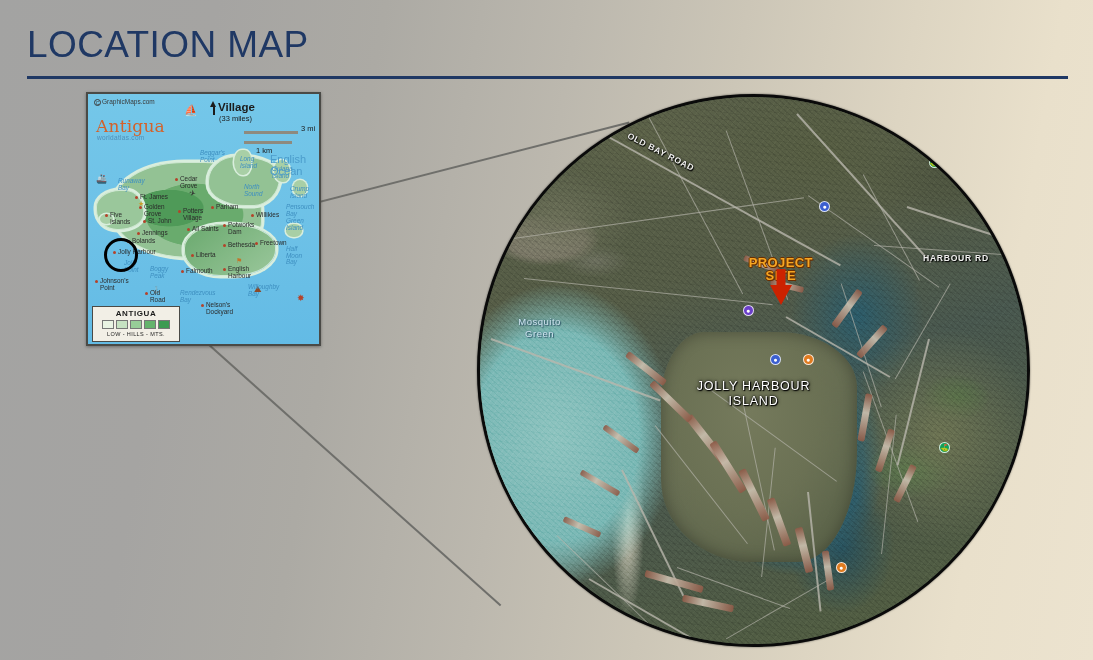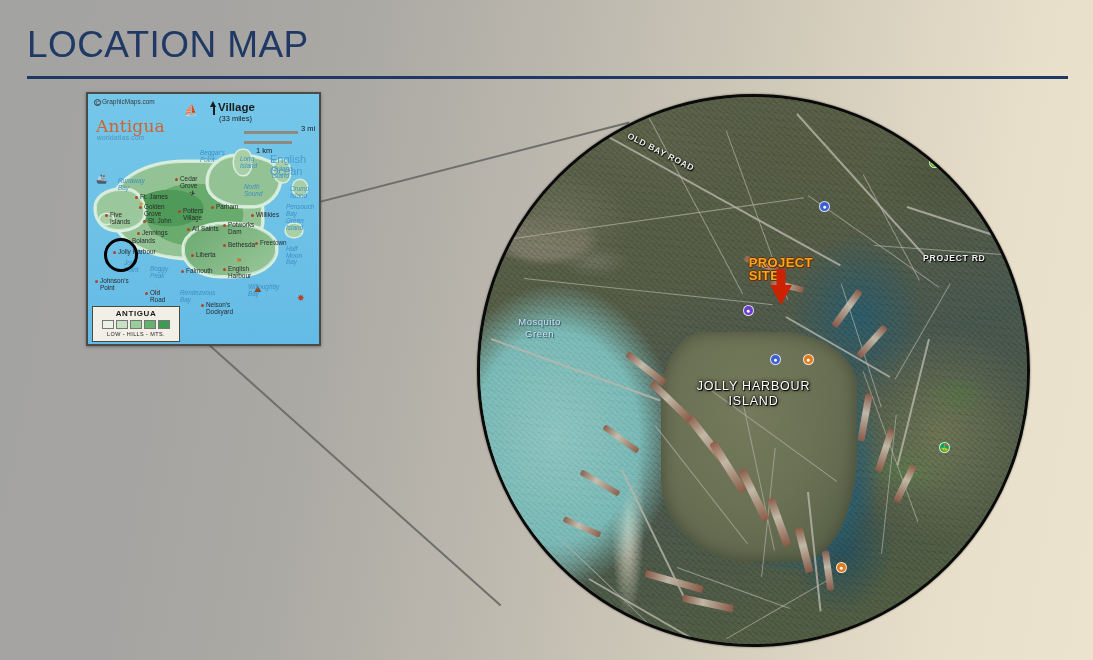--- a/index.html
+++ b/index.html
@@ -354,20 +354,21 @@
     transform-origin: 0 50%;
   }
   #label-road-top { left: 27%; top: 6%; transform: rotate(27deg); }
   #label-road-right { left: 81%; top: 28.5%; }
 
   
   #project-site {
     position: absolute;
     left: 55%; top: 29%;
     transform: translateX(-50%);
+    text-align: center;
     font-size: 13px;
     font-weight: 700;
     line-height: 1.0;
     color: #f5a623;
     text-shadow: 1px 1px 0 #6b2f00, -1px 0 0 #6b2f00, 0 -1px 0 #6b2f00, 0 1px 0 #6b2f00;
     letter-spacing: .4px;
   }
   #site-arrow {
     position: absolute;
     left: 55%; top: 31.5%;
@@ -651,21 +652,21 @@
         <div class="villa-row" style="left: 74%; top: 70%; width: 40px; height: 7px; transform: rotate(116deg);"></div>
         <div class="villa-row" style="left: 63%; top: 38%; width: 44px; height: 7px; transform: rotate(126deg);"></div>
         <div class="villa-row" style="left: 68%; top: 44%; width: 40px; height: 7px; transform: rotate(132deg);"></div>
         <div class="villa-row" style="left: 48%; top: 30%; width: 36px; height: 6px; transform: rotate(20deg);"></div>
         <div class="villa-row" style="left: 53%; top: 34%; width: 34px; height: 6px; transform: rotate(14deg);"></div>
         <div class="villa-row" style="left: 30%; top: 88%; width: 60px; height: 7px; transform: rotate(16deg);"></div>
         <div class="villa-row" style="left: 37%; top: 92%; width: 52px; height: 7px; transform: rotate(12deg);"></div>
       </div>
 
     <div class="roadlabel" id="label-road-top">OLD BAY ROAD</div>
-    <div class="roadlabel" id="label-road-right">PROJECT RD</div>
+    <div class="roadlabel" id="label-road-right">HARBOUR RD</div>
 
     <div class="plabel" id="label-jolly">
       <div>JOLLY HARBOUR</div>
       <div>ISLAND</div>
     </div>
 
     <div class="plabel" id="label-mosquito">
       <div>Mosquito</div>
       <div>Green</div>
     </div>

